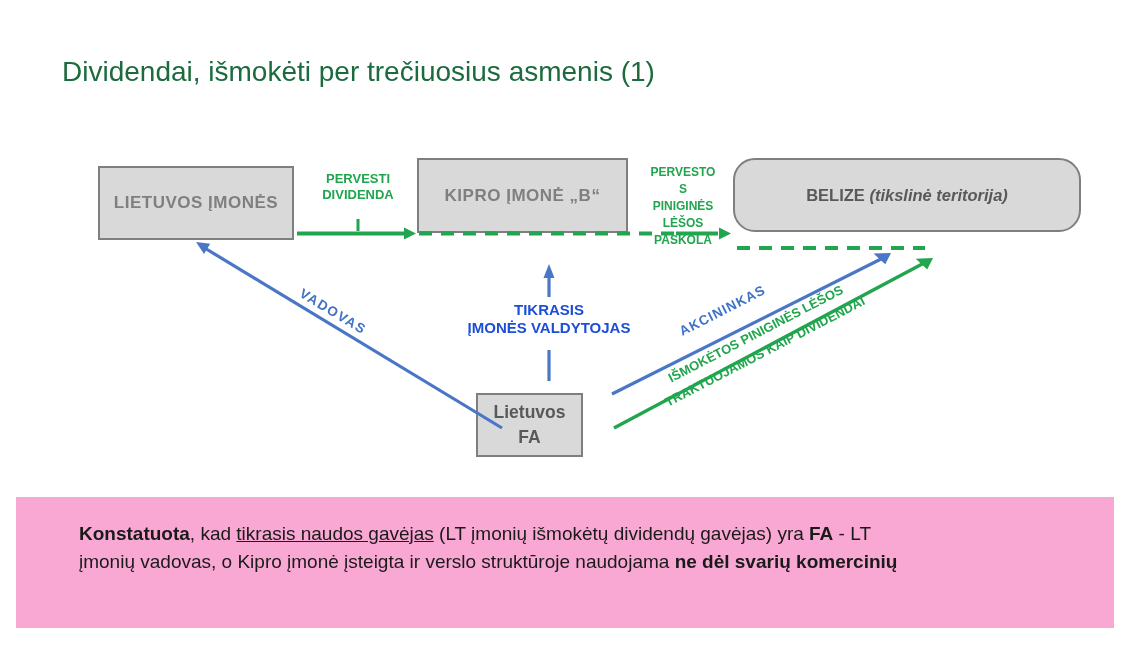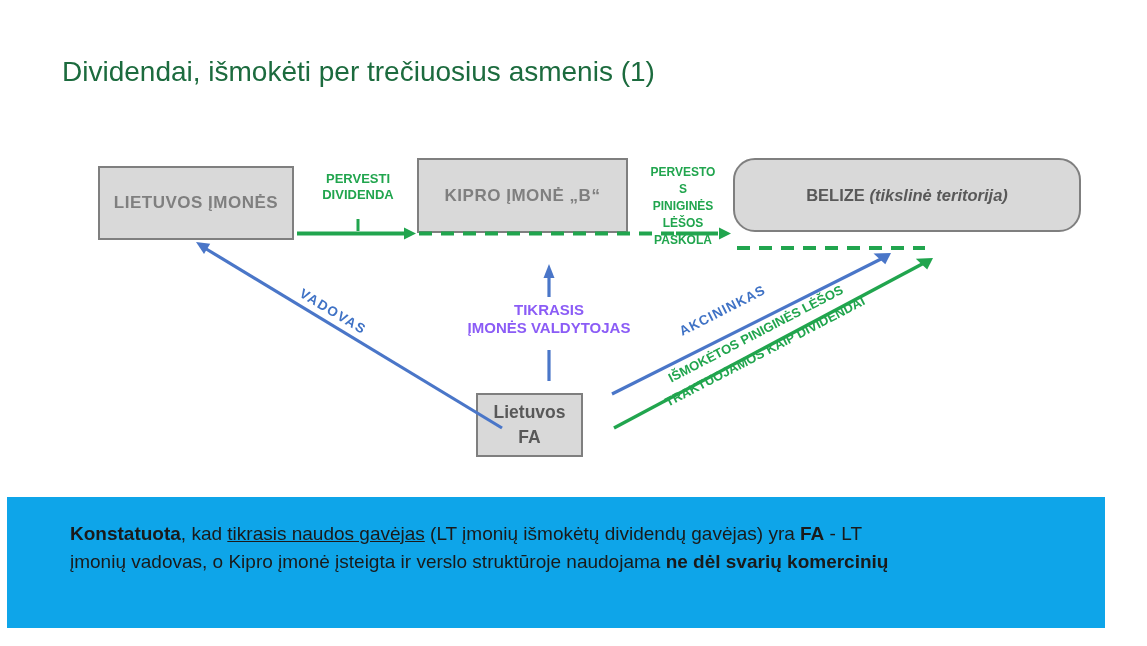--- a/index.html
+++ b/index.html
@@ -17,34 +17,34 @@
     font-size:17px;color:#7f7f7f;letter-spacing:0.5px;}
   .box-kipro{left:417px;top:158px;width:211px;height:75px;
     font-size:17px;color:#7f7f7f;letter-spacing:0.5px;}
   .box-belize{left:733px;top:158px;width:348px;height:74px;
     font-size:16.5px;color:#595959;line-height:24px;flex-direction:column;border-radius:22px;}
   .box-belize .it{font-style:italic;}
   .box-fa{left:476px;top:393px;width:107px;height:64px;
     font-size:17.5px;color:#595959;line-height:25px;}
 
   .glabel{position:absolute;color:#21a54e;font-weight:bold;text-align:center;}
-  .blabel{position:absolute;color:#8b5cf6;font-weight:bold;text-align:center;}
+  .blabel{position:absolute;color:#1d4ed8;font-weight:bold;text-align:center;}
   .lbl-pervesti{left:305px;top:171px;width:106px;font-size:13px;line-height:16px;}
   .lbl-pervestos{left:636px;top:164px;width:94px;font-size:12px;line-height:17px;}
   .lbl-tikrasis{left:449px;top:301px;width:200px;font-size:15px;line-height:18px;}
   .lbl-vadovas{left:274px;top:304px;width:118px;font-size:13.5px;letter-spacing:1.5px;
     color:#3f72c5;transform:rotate(31deg);}
   .lbl-akcininkas{left:655px;top:303px;width:135px;font-size:13.5px;letter-spacing:1px;
     color:#3f72c5;transform:rotate(-27deg);}
   .lbl-ismoketos{left:618px;top:323px;width:285px;font-size:13px;line-height:20px;
     transform:rotate(-27.5deg);}
 
   .arrow-layer{position:absolute;left:0;top:0;width:1147px;height:646px;pointer-events:none;}
 
-  .band{position:absolute;left:7px;top:497px;width:1098px;height:131px;background:#0ea5e9;}
+  .band{position:absolute;left:16px;top:497px;width:1098px;height:131px;background:#f9a8d4;}
   .statement{position:absolute;left:63px;top:520px;width:985px;
     font-size:19px;line-height:27.5px;color:#1a1a1a;}
   .seg-b{font-weight:bold;}
   .seg-u{text-decoration:underline;}
 </style>
 </head>
 <body>
 
 <div class="slide">
 

